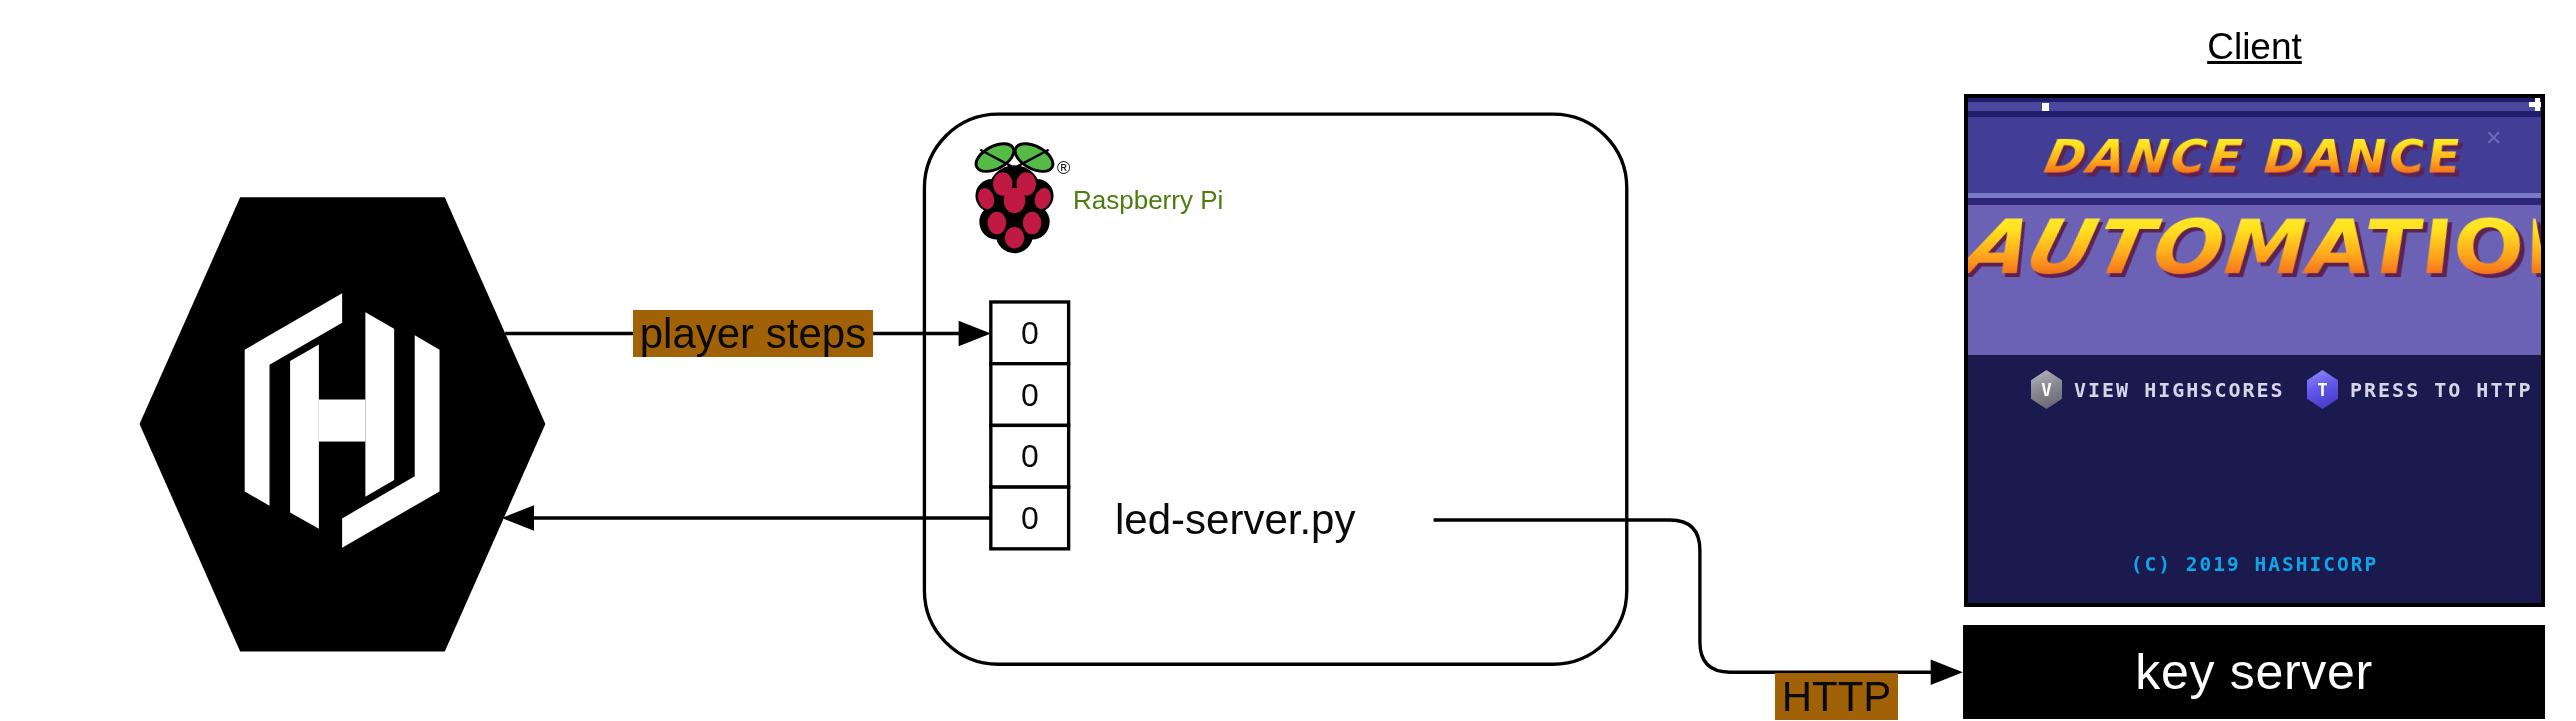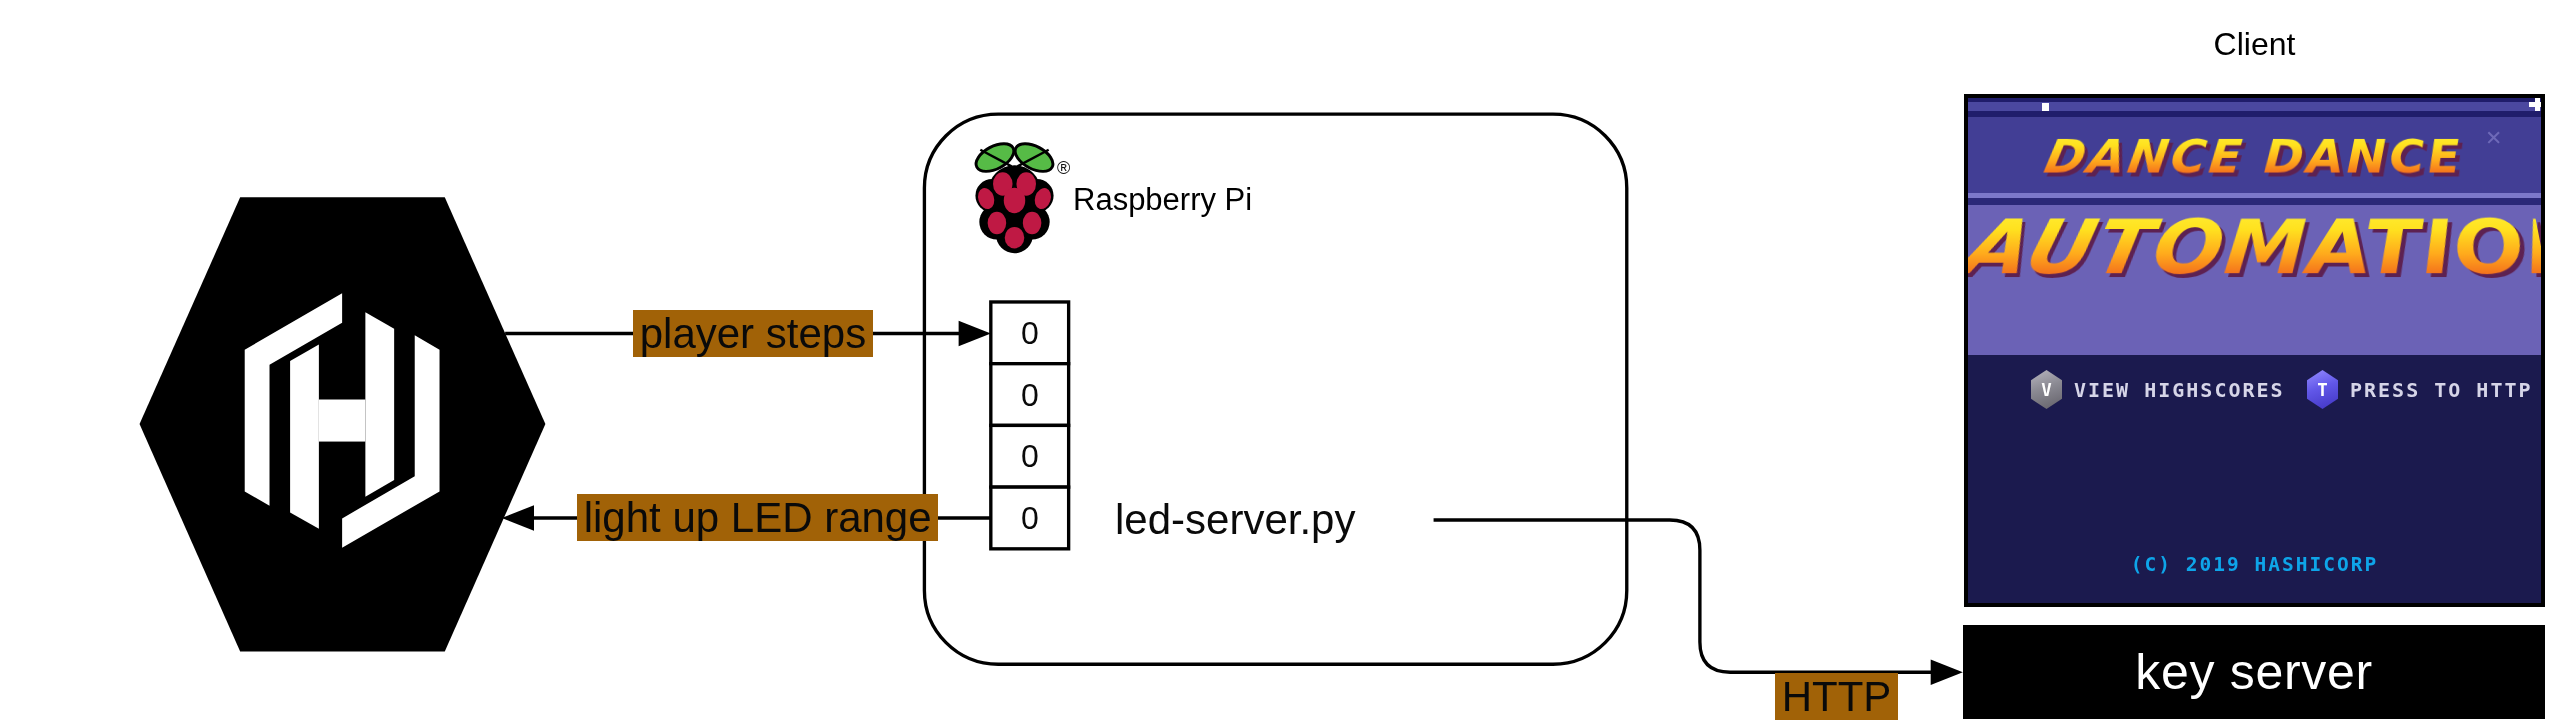--- a/index.html
+++ b/index.html
@@ -8,30 +8,30 @@
   #lines-svg{position:absolute;left:0;top:0;width:2576px;height:722px;}
 
   .diagram-label{position:absolute;font-size:42px;font-weight:400;color:#0a0a0a;
                  background:#a16207;padding:0 6.7px;line-height:47px;white-space:nowrap;}
   .plain-label{position:absolute;font-size:42px;font-weight:400;color:#0a0a0a;
                line-height:47px;white-space:nowrap;}
 
   
   #rpi-logo{position:absolute;left:964px;top:138px;width:101px;height:127px;}
   #rpi-reg{position:absolute;left:1057px;top:158px;font-size:18px;color:#111;}
-  #rpi-name{position:absolute;left:1073px;top:180px;font-size:31px;font-weight:400;color:#000000;line-height:40px;}
+  #rpi-name{position:absolute;left:1073px;top:180px;font-size:26px;font-weight:400;color:#4d7c0f;line-height:40px;}
 
   
   .zero-cell{position:absolute;left:991px;width:78px;height:62px;text-align:center;
              font-size:32px;font-weight:400;color:#0a0a0a;display:flex;align-items:center;justify-content:center;
              transform:none;}
 
   
   #client-label{position:absolute;left:1964px;top:25.5px;width:581px;text-align:center;
-                font-size:32px;font-weight:400;color:#000;}
+                font-size:37px;font-weight:400;color:#000;text-decoration:underline;}
   #game-window{position:absolute;left:1964px;top:94px;width:581px;height:513px;
                border:4px solid #000;box-sizing:border-box;background:#1b1a4e;overflow:hidden;}
   .band{position:absolute;left:0;width:100%;}
   #band-navy1{top:0;height:4px;background:#201d6b;}
   #band-stripe{top:4px;height:8.7px;background:#4b48a0;}
   #band-navy2{top:12.7px;height:6px;background:#201d6b;}
   #band-main{top:19px;height:76px;background:#423e95;}
   #band-lightline{top:95px;height:5.4px;background:#7c78ca;}
   #band-darkline{top:100px;height:7.4px;background:#2b2878;}
   #band-lighter{top:107px;height:150px;background:#6b62b6;}
@@ -141,21 +141,20 @@
   </svg>
   <div id="rpi-reg">®</div>
   <div id="rpi-name">Raspberry Pi</div>
 
   <div class="zero-cell" style="top:302px">0</div>
   <div class="zero-cell" style="top:364px">0</div>
   <div class="zero-cell" style="top:425px">0</div>
   <div class="zero-cell" style="top:487px">0</div>
 
   <div class="diagram-label" style="left:633px;top:310px;">player steps</div>
-  <div class="diagram-label" style="left:577px;top:494px;">light up LED range</div>
   <div class="diagram-label" style="left:1775px;top:673px;">HTTP</div>
   <div class="plain-label" style="left:1099px;top:496px;margin-left:16px;">led-server.py</div>
 
   <div id="client-label">Client</div>
 
   <div id="game-window">
     <div class="band" id="band-navy1"></div>
     <div class="band" id="band-stripe"></div>
     <div class="band" id="band-navy2"></div>
     <div class="band" id="band-main"></div>

